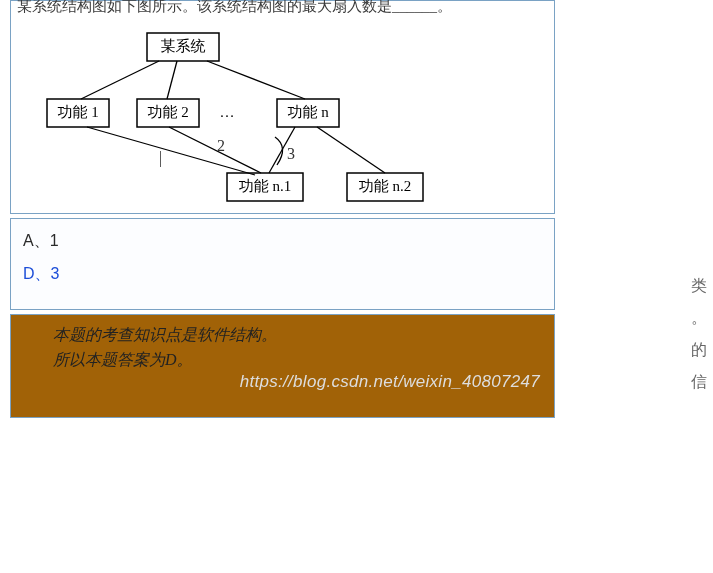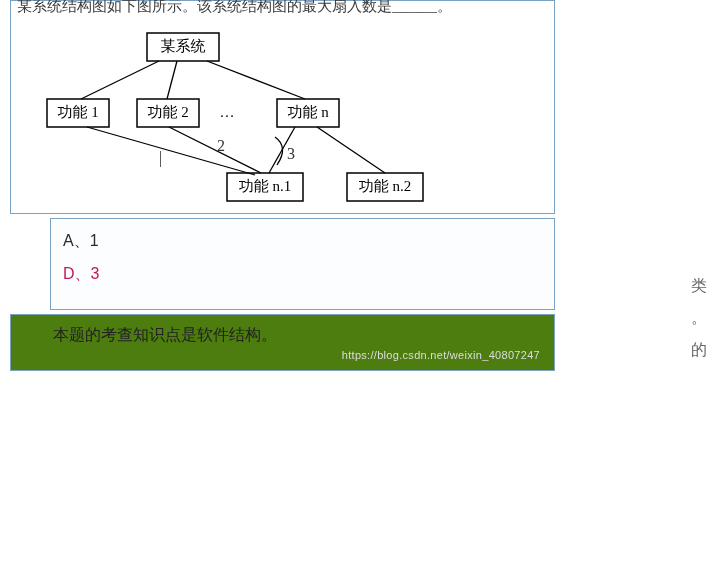--- a/index.html
+++ b/index.html
@@ -42,62 +42,62 @@
   .box { fill:#fff; stroke:#000; stroke-width:1.5; }
   .boxtext { font-family:"SimSun", serif; font-size:15px; fill:#000; text-anchor:middle; dominant-baseline:middle; }
   .edge { stroke:#000; stroke-width:1.3; fill:none; }
   .hand { font-family: "Comic Sans MS", cursive; font-size:16px; fill:#333; }
 
   .options-panel {
     border: 1px solid #7aa2c4;
     background: #fcfdff;
     margin-top: 4px;
     padding: 10px 12px 12px 12px;
-    margin-left: 40px;
   }
   .opt {
     font-size: 16px;
     line-height: 1.2;
     margin: 14px 0;
     color: #2a2a2a;
   }
   .opt.first { margin-top: 2px; }
-  .opt.correct { color: #be185d; }
+  .opt.correct { color: #1d4ed8; }
 
   .explain-panel {
     border: 1px solid #7aa2c4;
-    background: #4d7c0f;
+    background: #a16207;
     margin-top: 4px;
-    padding: 8px 10px 22px 10px;
+    padding: 8px 10px 44px 10px;
     font-family: "SimSun", serif;
     font-size: 16px;
     line-height: 1.55;
     color: #222;
     position: relative;
+    font-style: italic;
   }
   .explain-panel p { margin: 0; }
   .indent { text-indent: 2em; }
 
   .side-strip {
     position: absolute;
     right: 0;
     top: 270px;
     width: 26px;
     font-family: "SimSun", serif;
     font-size: 16px;
     color: #666;
     line-height: 2.0;
   }
   .side-strip div { text-align:left; padding-left:4px; }
 
   .watermark {
     position: absolute;
     right: 14px;
-    bottom: 6px;
-    font-size: 11px;
+    bottom: 22px;
+    font-size: 17px;
     color: #ddd;
     font-family: Arial, sans-serif;
     letter-spacing: 0.3px;
     pointer-events: none;
   }
 </style>
 </head>
 <body>
 
 <div class="content-col">
@@ -150,20 +150,21 @@
     <div class="opt first">
       <span>A</span><span>、</span><span>1</span>
     </div>
     <div class="opt correct">
       <span>D</span><span>、</span><span>3</span>
     </div>
   </div>
 
   <div class="explain-panel">
     <p class="indent">本题的考查知识点是软件结构。</p>
+    <p class="indent">所以本题答案为D。</p>
     <div class="watermark">https://blog.csdn.net/weixin_40807247</div>
   </div>
 
 </div>
 
 <div class="side-strip">
   <div>类</div>
   <div>。</div>
   <div>的</div>
   <div>信</div>

